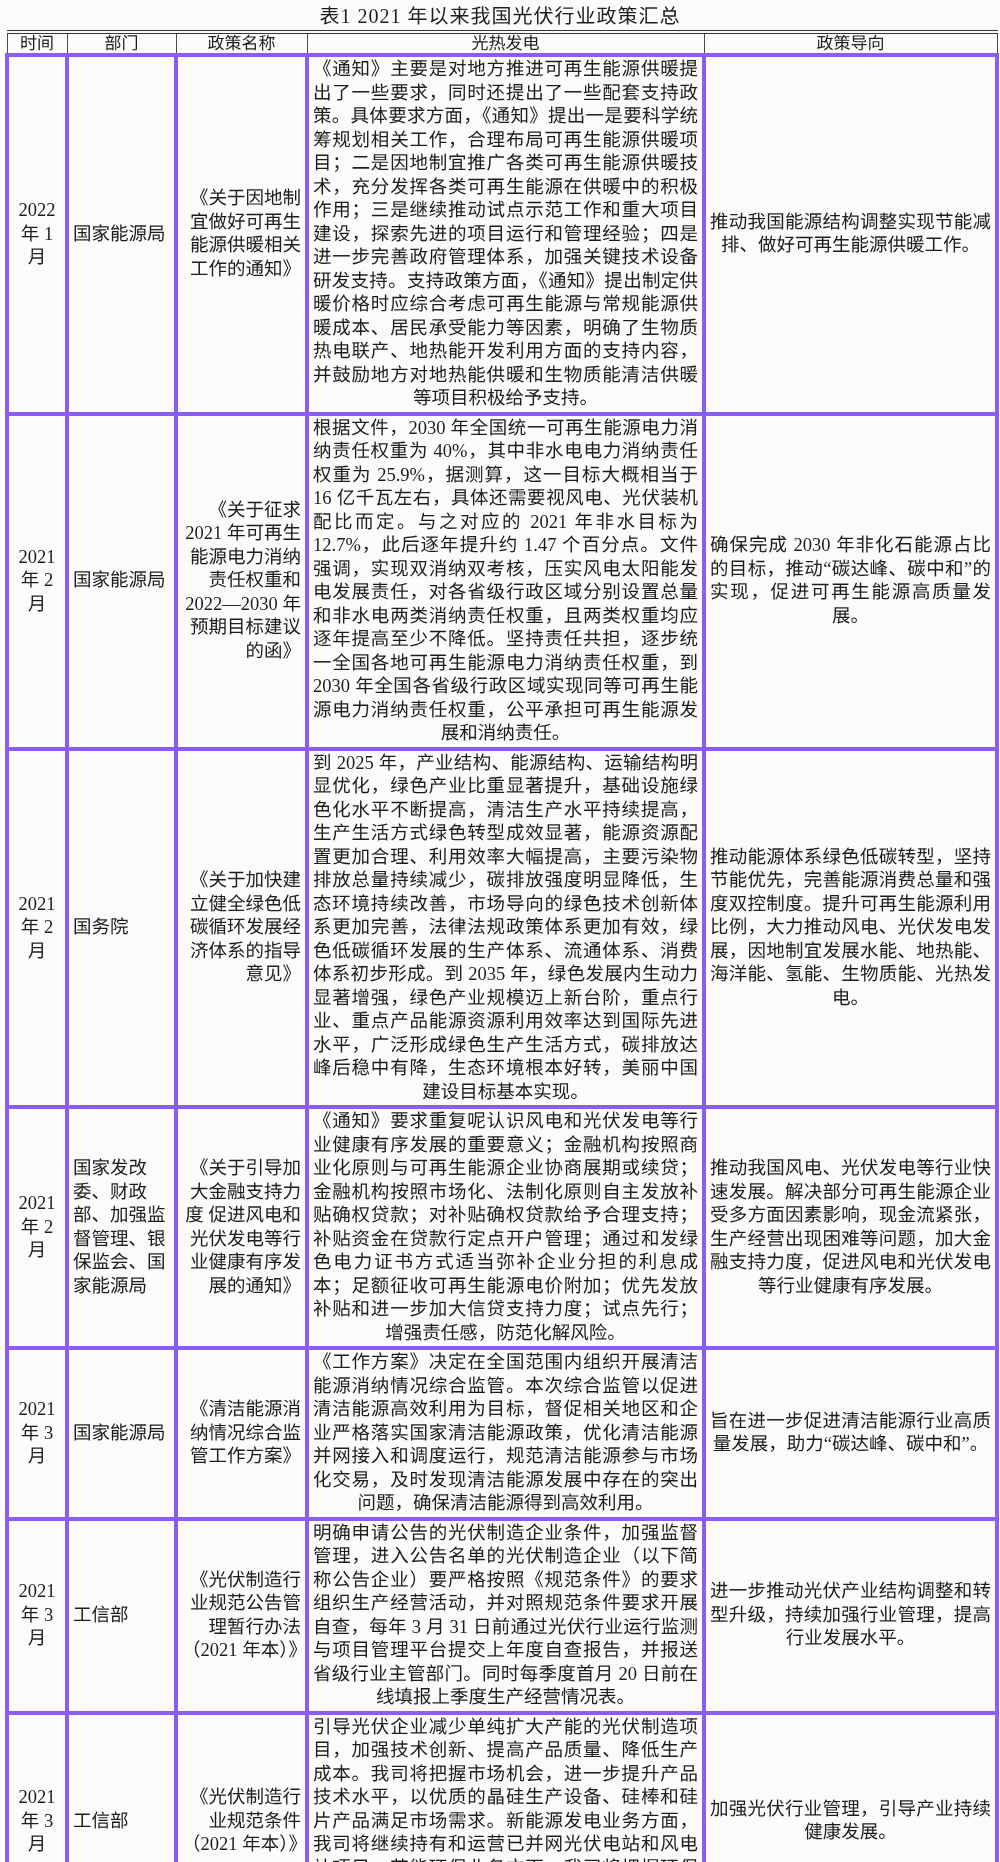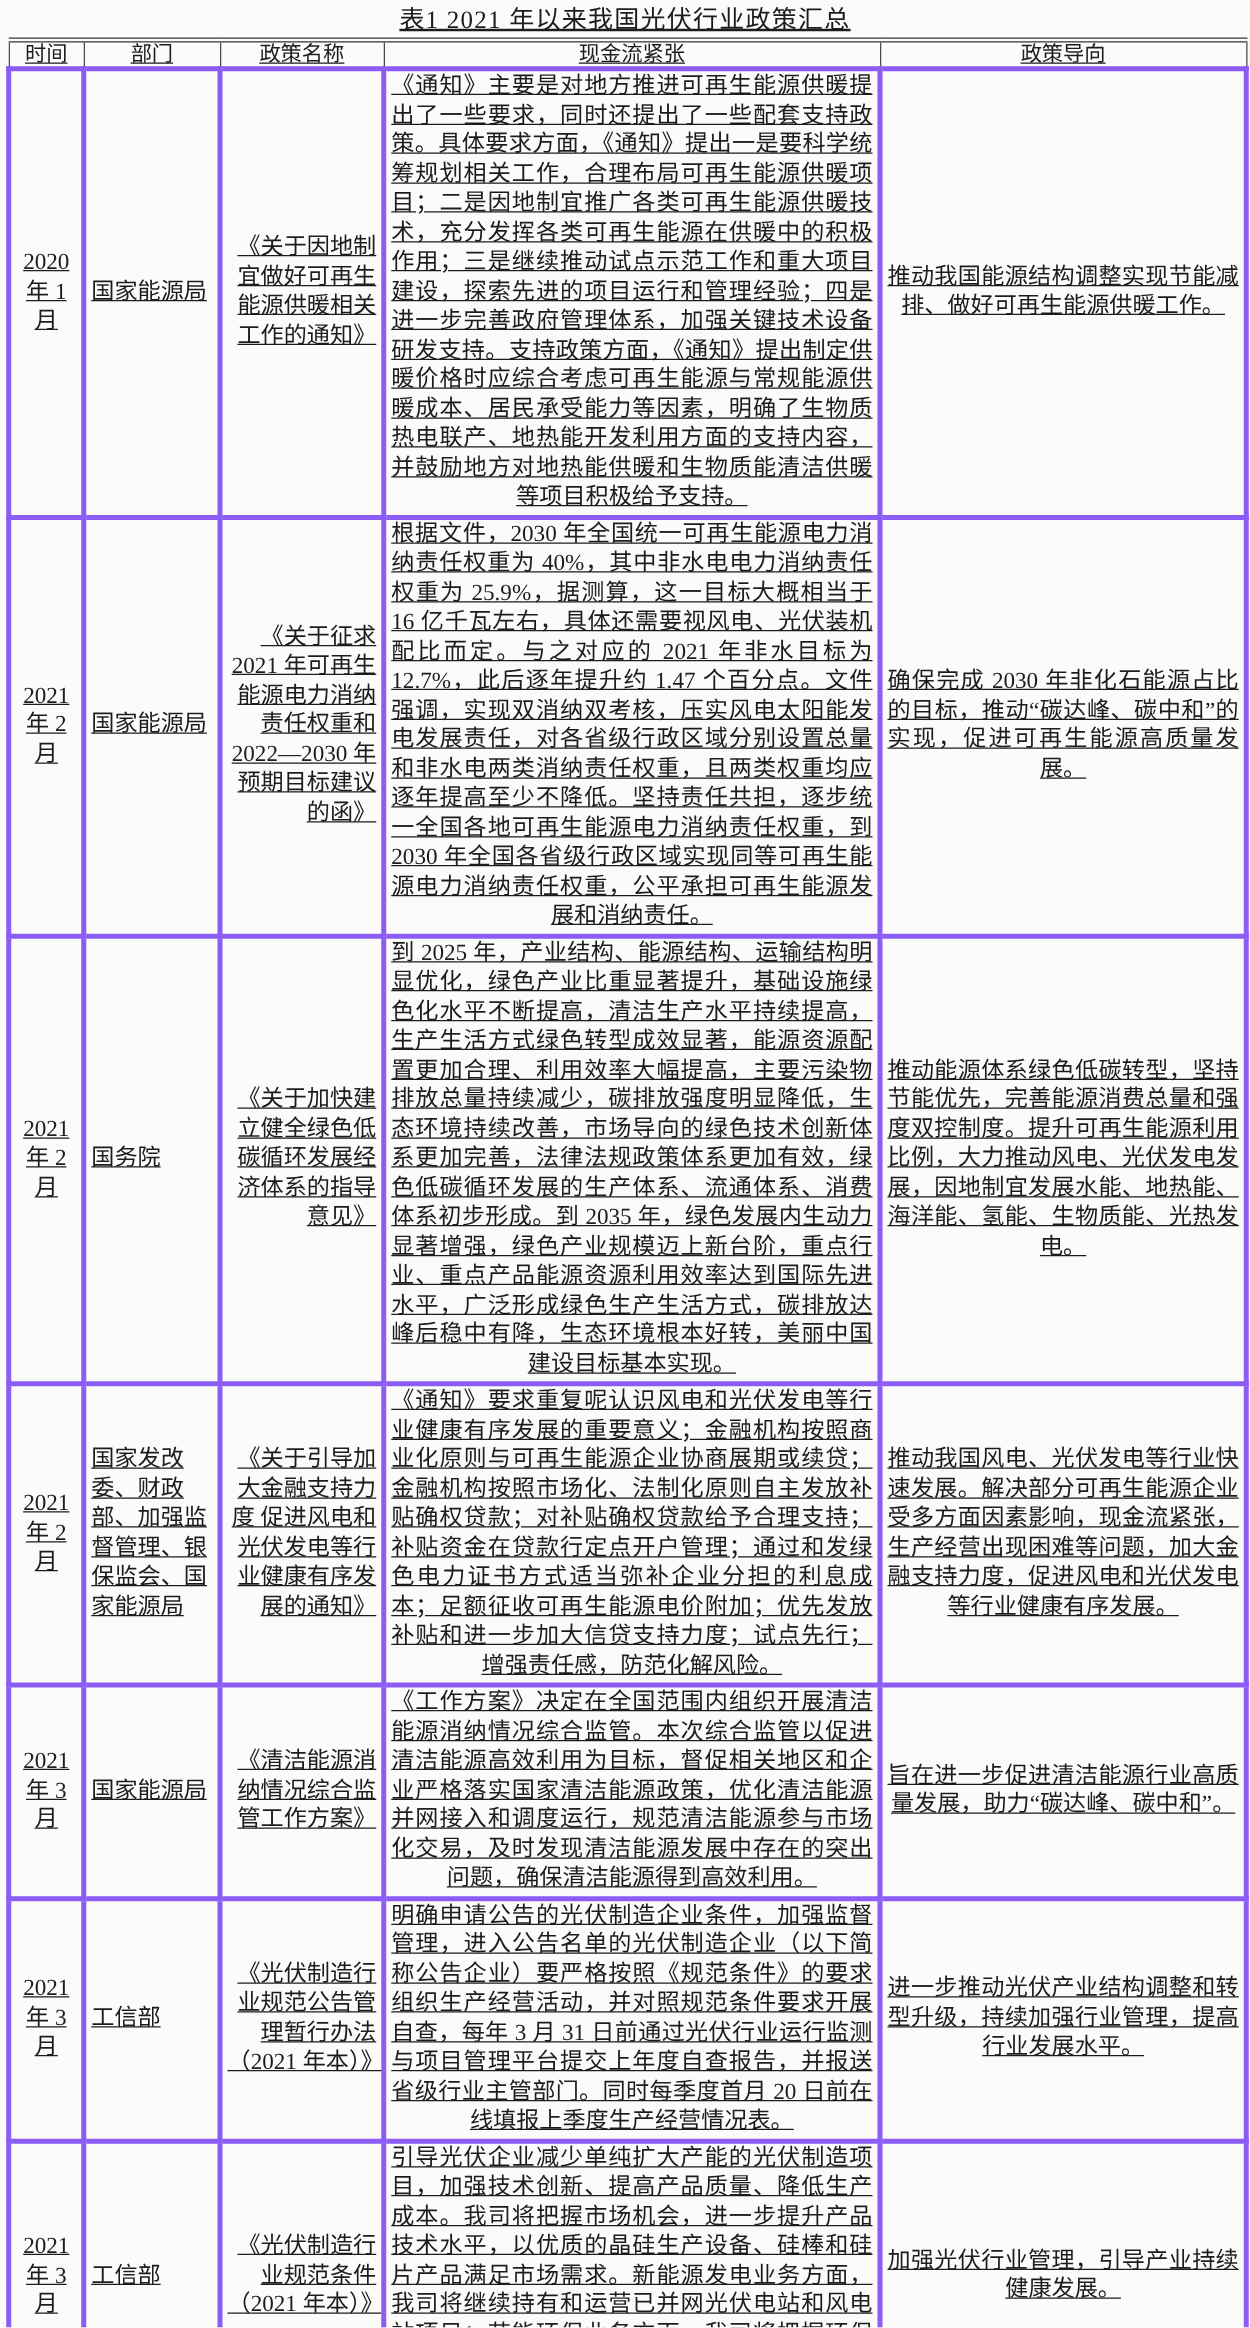--- a/index.html
+++ b/index.html
@@ -8,21 +8,20 @@
     background: #fbfbfa;
   }
   .page {
     position: relative;
     width: 1000px;
     height: 1862px;
     overflow: hidden;
     background: #fbfbfa;
     color: #1c1c1c;
     font-family: "Liberation Serif", "DejaVu Serif", serif;
-    text-decoration: underline;
   }
   .doc-title {
     text-align: center;
     font-size: 20px;
     line-height: 24px;
     padding-top: 4px;
     letter-spacing: 1px;
     white-space: nowrap;
   }
   table.policy-table {
@@ -68,27 +67,27 @@
       <col style="width:109px">
       <col style="width:131px">
       <col style="width:397px">
       <col style="width:293px">
     </colgroup>
     <thead>
       <tr>
         <th>时间</th>
         <th>部门</th>
         <th>政策名称</th>
-        <th>现金流紧张</th>
+        <th>光热发电</th>
         <th>政策导向</th>
       </tr>
     </thead>
     <tbody id="table-body">
         <tr style="height: 330px;">
-          <td class="cell-time">2020 年 1 月</td>
+          <td class="cell-time">2022 年 1 月</td>
           <td class="cell-dept">国家能源局</td>
           <td class="cell-name">《关于因地制宜做好可再生能源供暖相关工作的通知》</td>
           <td class="cell-content">《通知》主要是对地方推进可再生能源供暖提出了一些要求，同时还提出了一些配套支持政策。具体要求方面，《通知》提出一是要科学统筹规划相关工作，合理布局可再生能源供暖项目；二是因地制宜推广各类可再生能源供暖技术，充分发挥各类可再生能源在供暖中的积极作用；三是继续推动试点示范工作和重大项目建设，探索先进的项目运行和管理经验；四是进一步完善政府管理体系，加强关键技术设备研发支持。支持政策方面，《通知》提出制定供暖价格时应综合考虑可再生能源与常规能源供暖成本、居民承受能力等因素，明确了生物质热电联产、地热能开发利用方面的支持内容，并鼓励地方对地热能供暖和生物质能清洁供暖等项目积极给予支持。</td>
           <td class="cell-orient">推动我国能源结构调整实现节能减排、做好可再生能源供暖工作。</td>
         </tr>
         <tr style="height: 304px;">
           <td class="cell-time">2021 年 2 月</td>
           <td class="cell-dept">国家能源局</td>
           <td class="cell-name">《关于征求 2021 年可再生能源电力消纳责任权重和 2022—2030 年预期目标建议的函》</td>
           <td class="cell-content">根据文件，2030 年全国统一可再生能源电力消纳责任权重为 40%，其中非水电电力消纳责任权重为 25.9%，据测算，这一目标大概相当于 16 亿千瓦左右，具体还需要视风电、光伏装机配比而定。与之对应的 2021 年非水目标为 12.7%，此后逐年提升约 1.47 个百分点。文件强调，实现双消纳双考核，压实风电太阳能发电发展责任，对各省级行政区域分别设置总量和非水电两类消纳责任权重，且两类权重均应逐年提高至少不降低。坚持责任共担，逐步统一全国各地可再生能源电力消纳责任权重，到 2030 年全国各省级行政区域实现同等可再生能源电力消纳责任权重，公平承担可再生能源发展和消纳责任。</td>

